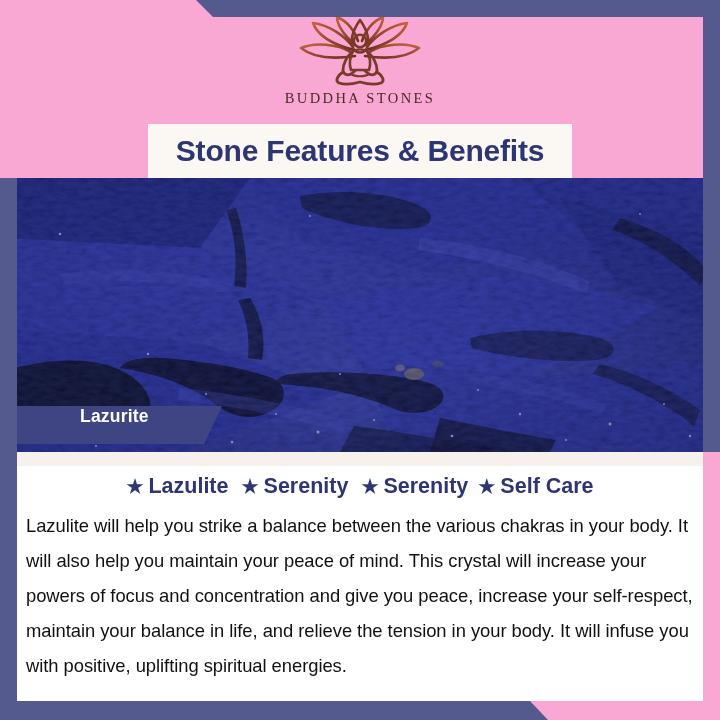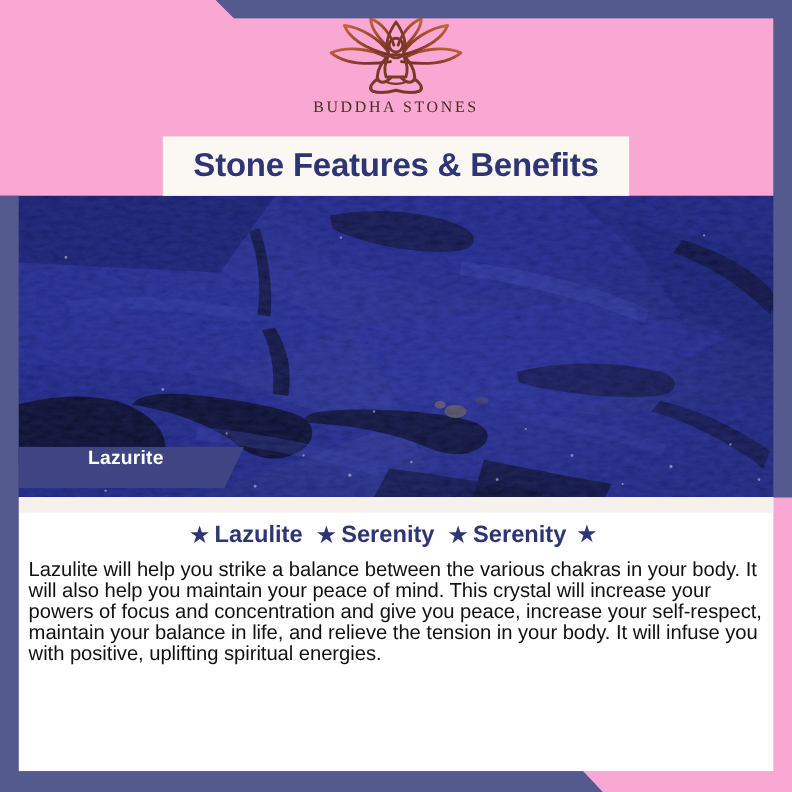--- a/index.html
+++ b/index.html
@@ -186,21 +186,21 @@
   }
   .benefit + .benefit { margin-left: 13px; }
   .benefit.tight + .benefit.tight { margin-left: 10px; }
 
   .body-text {
     position: absolute;
     left: 9px;
     top: 56px;
     width: 668px;
     font-size: 18.4px;
-    line-height: 19px;
+    line-height: 35px;
     color: #111111;
     text-align: left;
     letter-spacing: -0.05px;
   }
 </style>
 </head>
 <body>
 
 <div class="poster">
 
@@ -360,19 +360,20 @@
       <div class="benefit">
         <span class="star">★</span>
         <span>Serenity</span>
       </div>
       <div class="benefit tight">
         <span class="star">★</span>
         <span>Serenity</span>
       </div>
       <div class="benefit tight">
         <span class="star">★</span>
+        <span>Self Care</span>
       </div>
     </div>
 
     <div class="body-text">Lazulite will help you strike a balance between the various chakras in your body. It will also help you maintain your peace of mind. This crystal will increase your powers of focus and concentration and give you peace, increase your self-respect, maintain your balance in life, and relieve the tension in your body. It will infuse you with positive, uplifting spiritual energies.</div>
   </div>
 
 </div>
 
 </body></html>

